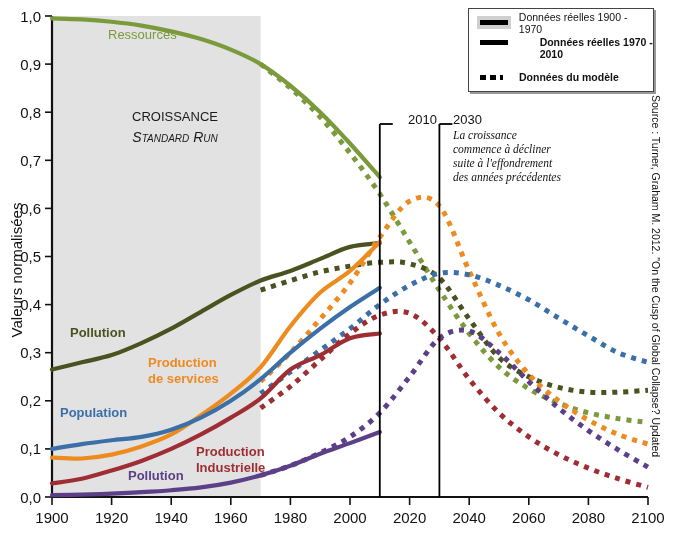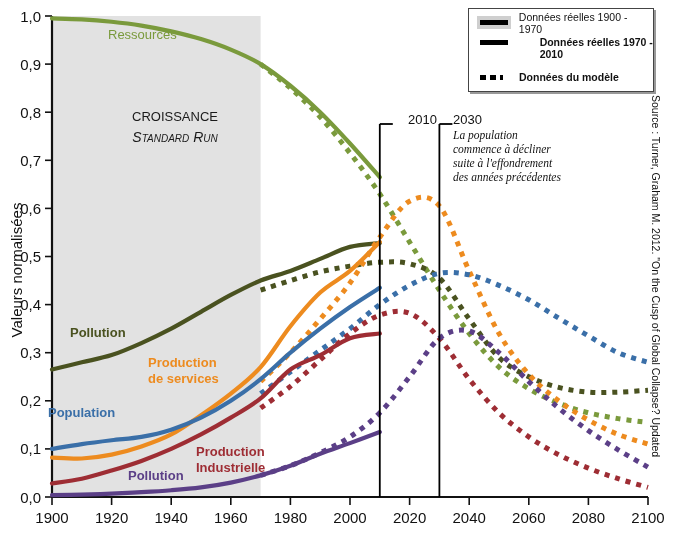--- a/index.html
+++ b/index.html
@@ -136,33 +136,33 @@
       <span class="leg-text" style="font-size:10.5px;font-weight:600;">Données du modèle</span>
     </div>
   </div>
 
   <div style="position:absolute;left:408px;top:112px;">
     <div class="annot-year" style="font-size:13px;">2010</div>
   </div>
 
   <div style="position:absolute;left:453px;top:112px;width:120px;">
     <div class="annot-year" style="font-size:13px;">2030</div>
-    <div class="annot" style="line-height:14px;margin-top:1px;">La population</div>
+    <div class="annot" style="line-height:14px;margin-top:1px;">La croissance</div>
     <div class="annot" style="line-height:14px;">commence à décliner</div>
     <div class="annot" style="line-height:14px;">suite à l'effondrement</div>
     <div class="annot" style="line-height:14px;">des années précédentes</div>
   </div>
 
   <div style="position:absolute;left:80px;top:27px;font-size:13px;font-weight:400;color:#7a9a3c;padding-left:28px;">Ressources</div>
   <div style="position:absolute;left:70px;top:325px;font-size:13px;font-weight:600;color:#4a5220;">Pollution</div>
   <div style="position:absolute;left:148px;top:355px;font-size:13px;font-weight:600;color:#ed8b1f;line-height:16px;">
     <div>Production</div>
     <div>de services</div>
   </div>
-  <div style="position:absolute;left:48px;top:405px;font-size:13px;font-weight:600;color:#3a6fa8;">Population</div>
+  <div style="position:absolute;left:60px;top:405px;font-size:13px;font-weight:600;color:#3a6fa8;">Population</div>
   <div style="position:absolute;left:196px;top:444px;font-size:13px;font-weight:600;color:#9e2d34;line-height:16px;">
     <div>Production</div>
     <div>Industrielle</div>
   </div>
   <div style="position:absolute;left:128px;top:468px;font-size:13px;font-weight:600;color:#5b3f87;">Pollution</div>
 
   <div style="position:absolute;left:662px;top:95px;transform-origin:0 0;transform:rotate(90deg);
               white-space:nowrap;font-size:10.5px;color:#111;">Source : Turner, Graham M. 2012. "On the Cusp of Global Collapse? Updated</div>
 </div>
 

